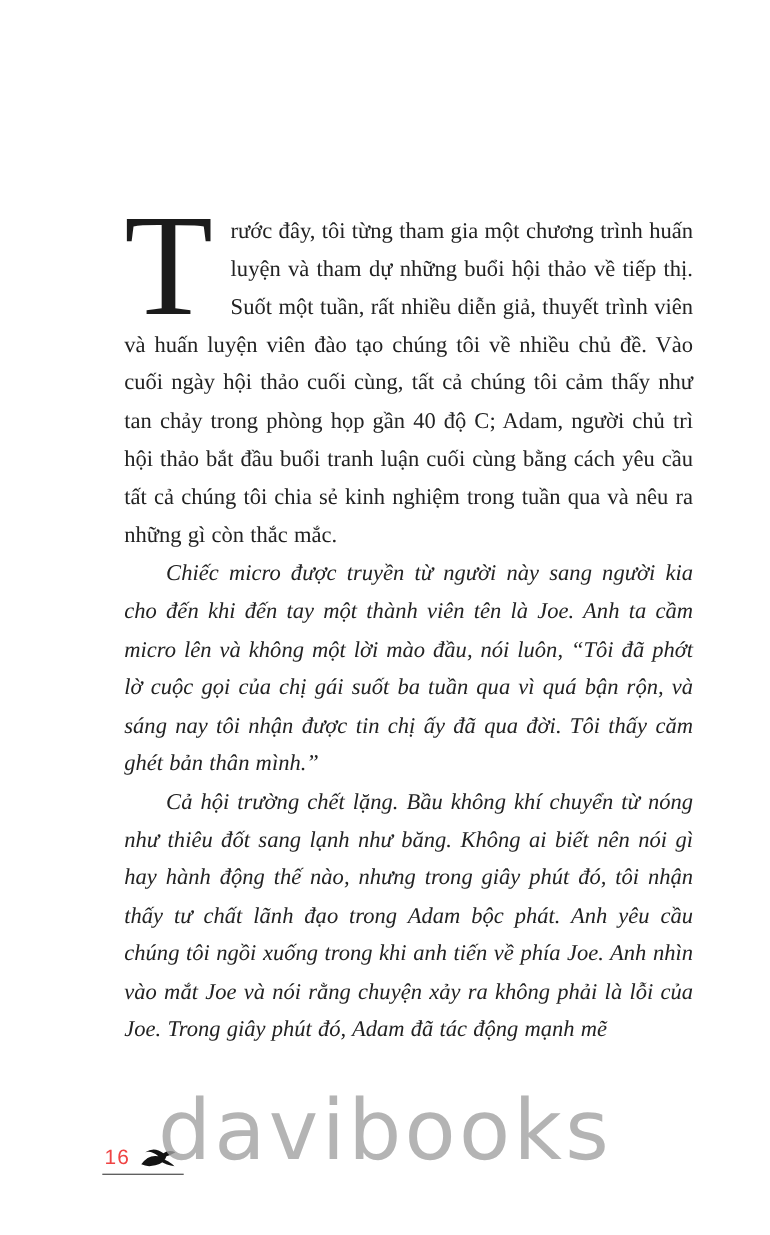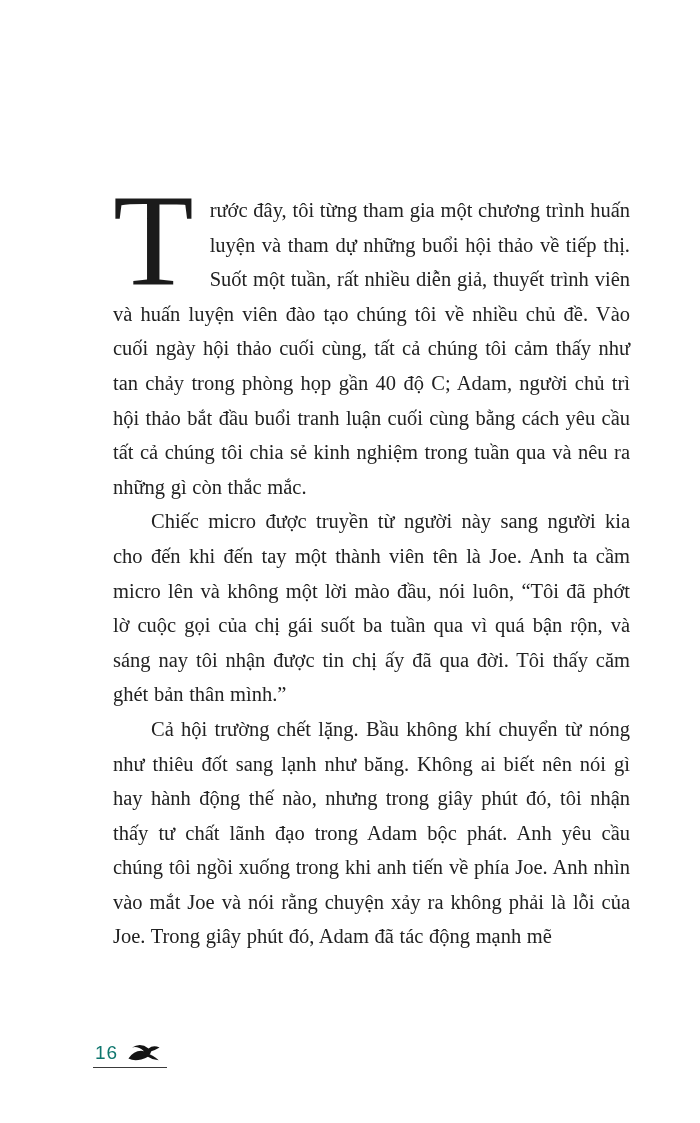--- a/index.html
+++ b/index.html
@@ -25,20 +25,21 @@
   .para {
     margin: 0;
     font-size: 20.5px;
     line-height: 34.6px;
     text-align: justify;
     color: #222222;
     word-spacing: 0.5px;
   }
   .para.indent {
     text-indent: 38px;
+    font-style: italic;
   }
   .dropcap {
     float: left;
     font-size: 132px;
     line-height: 100px;
     height: 100px;
     margin: -2px 16px 0 0;
     color: #1b1b1b;
     font-family: "Liberation Serif", serif;
   }
@@ -48,21 +49,21 @@
     top: 1042px;
     display: flex;
     align-items: center;
     gap: 7px;
     border-bottom: 1.5px solid #3a3a3a;
     padding: 0 4px 3px 2px;
   }
   .page-number {
     font-family: "Liberation Sans", sans-serif;
     font-size: 19px;
-    color: #0f766e;
+    color: #ef4444;
     letter-spacing: 1px;
   }
   .bird-icon {
     display: inline-block;
     line-height: 0;
   }
   .watermark {
     position: absolute;
     left: 0;
     right: 0;
@@ -103,15 +104,16 @@
     <span class="page-number">16</span>
     <span class="bird-icon">
       <svg width="38" height="22" viewBox="0 0 40 24" aria-hidden="true">
         <path d="M3 18 Q10 8 20 10 Q13 4 7 6 Q16 0 25 7 Q30 3 37 6 Q32 9 28 10 Q26 17 17 19 Q9 21 3 18 Z" fill="#141414"></path>
         <path d="M22 12 Q30 14 36 20 Q28 19 22 15 Z" fill="#141414"></path>
       </svg>
     </span>
   </div>
 
   <div class="watermark">
+    <div class="wm-main">davibooks</div>
   </div>
 
 </div>
 
 </body></html>

